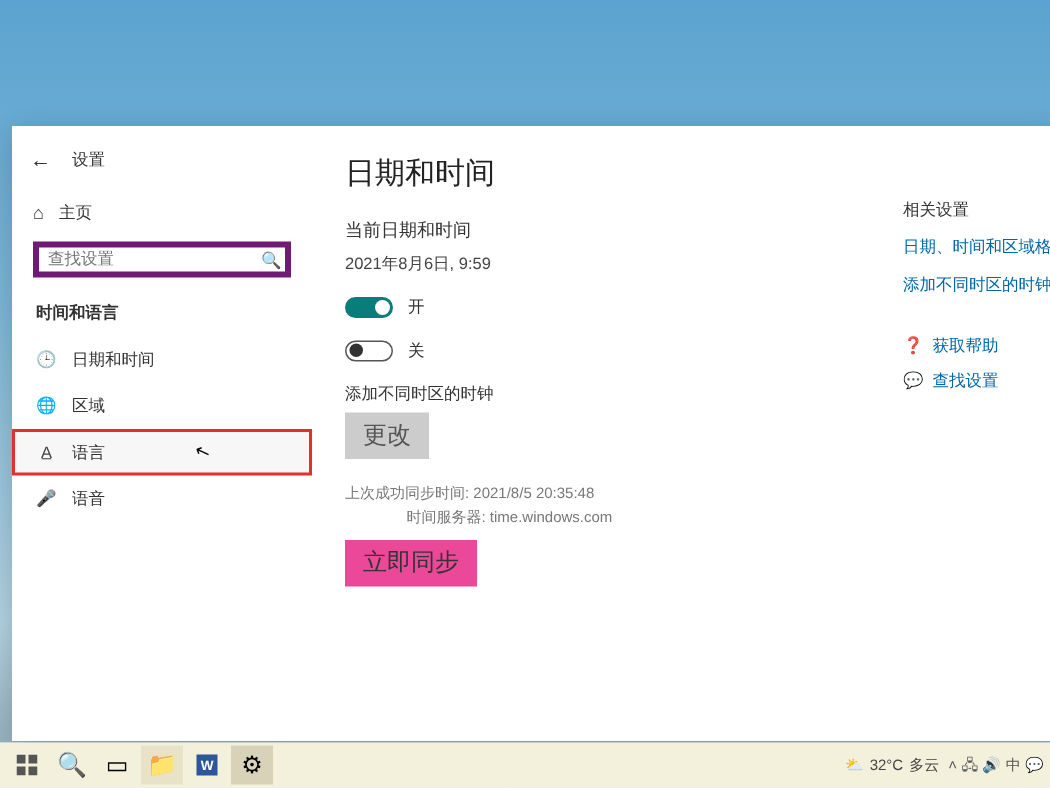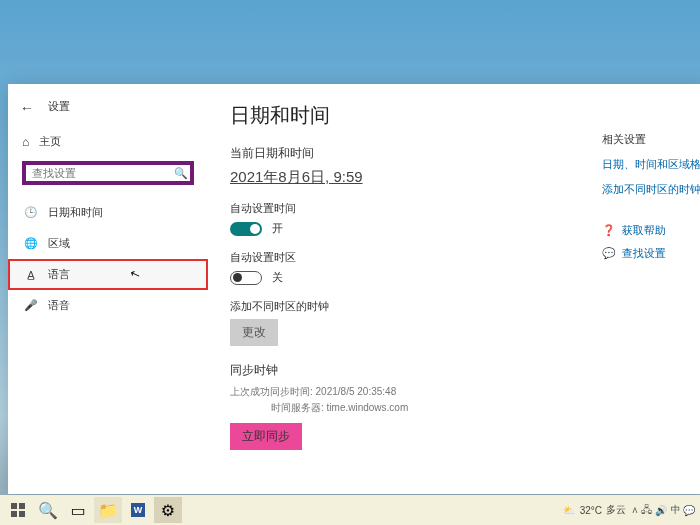--- a/index.html
+++ b/index.html
@@ -23,30 +23,30 @@
 .search-box input { border: none; outline: none; flex: 1; font-size: 11px; background: transparent; }
 .search-box .sicon { color: #0a7c7c; font-size: 11px; }
 .side-heading { font-size: 11px; font-weight: 600; padding: 4px 16px 8px; color: #333; }
 .side-item { display: flex; align-items: center; gap: 10px; padding: 8px 16px; font-size: 11px; color: #333; cursor: pointer; position: relative; }
 .side-item .icon { width: 14px; text-align: center; color: #444; }
 .side-item.highlighted { border: 2px solid #e03030; padding: 6px 14px; background: rgba(0,0,0,0.03); }
 .cursor-arrow { position: absolute; left: 120px; top: 6px; font-size: 12px; color: #000; transform: rotate(-20deg); }
 .main { flex: 1; padding: 18px 22px; overflow: hidden; }
 .page-title { font-size: 20px; font-weight: 400; color: #222; margin-bottom: 16px; }
 .section-label { font-size: 12px; font-weight: 400; color: #333; margin-bottom: 6px; }
-.section-value { font-size: 15px; color: #444; margin-bottom: 14px; text-decoration: underline; }
+.section-value { font-size: 11px; color: #444; margin-bottom: 14px; }
 .sub-label { font-size: 11px; color: #333; margin-bottom: 5px; }
 .toggle-row { display: flex; align-items: center; gap: 10px; margin-bottom: 14px; }
 .toggle { width: 32px; height: 14px; border-radius: 8px; position: relative; cursor: pointer; }
 .toggle.on { background: #0a7c7c; }
 .toggle.on::after { content: ""; position: absolute; right: 2px; top: 2px; width: 10px; height: 10px; background: #fff; border-radius: 50%; }
 .toggle.off { background: #fff; border: 1px solid #555; }
 .toggle.off::after { content: ""; position: absolute; left: 2px; top: 1px; width: 9px; height: 9px; background: #333; border-radius: 50%; }
 .toggle-text { font-size: 11px; color: #333; }
-.btn { display: inline-block; background: #ccc; color: #555; font-size: 12px; padding: 5px 12px; margin-bottom: 16px; cursor: pointer; border: none; }
+.btn { display: inline-block; background: #ccc; color: #555; font-size: 16px; padding: 5px 12px; margin-bottom: 16px; cursor: pointer; border: none; }
 .btn.active { background: #ec4899; color: #333; }
 .small-text { font-size: 10px; color: #777; margin-bottom: 2px; }
 .right-pane { width: 106px; flex-shrink: 0; padding: 48px 0 0 0; font-size: 11px; overflow: hidden; }
 .right-heading { font-size: 11px; color: #333; margin-bottom: 10px; }
 .right-link { color: #0066aa; margin-bottom: 10px; cursor: pointer; white-space: nowrap; }
 .right-item { display: flex; align-items: center; gap: 6px; color: #0066aa; margin-bottom: 8px; cursor: pointer; white-space: nowrap; }
 .right-item .ri-icon { color: #666; font-size: 11px; }
 .weather { display: flex; align-items: center; gap: 4px; font-size: 10px; color: #444; }
 .tray-icons { display: flex; align-items: center; gap: 3px; color: #555; font-size: 10px; }
 </style>
@@ -63,20 +63,21 @@
       <span class="tb-label">设置</span>
     </div>
     <div class="home-row">
       <span class="icon">⌂</span>
       <span class="txt">主页</span>
     </div>
     <div class="search-box">
       <input type="text" placeholder="查找设置" style="">
       <span class="sicon">🔍</span>
     </div>
+    <div class="side-heading">时间和语言</div>
 
     <div class="side-item">
       <span class="icon">🕒</span>
       <span>日期和时间</span>
     </div>
     <div class="side-item">
       <span class="icon">🌐</span>
       <span>区域</span>
     </div>
     <div class="side-item highlighted">
@@ -89,36 +90,33 @@
       <span>语音</span>
     </div>
   </div>
 
   <div class="main">
     <div class="page-title">日期和时间</div>
 
     <div class="section-label">当前日期和时间</div>
     <div class="section-value">2021年8月6日, 9:59</div>
 
-    <div class="sub-label">自动设置时间</div>
     <div class="toggle-row">
       <div class="toggle on"></div>
       <span class="toggle-text">开</span>
     </div>
 
-    <div class="sub-label">自动设置时区</div>
     <div class="toggle-row">
       <div class="toggle off"></div>
       <span class="toggle-text">关</span>
     </div>
 
     <div class="sub-label">添加不同时区的时钟</div>
     <button class="btn">更改</button>
 
-    <div class="section-label">同步时钟</div>
     <div class="small-text">上次成功同步时间: 2021/8/5 20:35:48</div>
     <div class="small-text" style="margin-bottom:8px;padding-left:41px;">时间服务器: time.windows.com</div>
     <button class="btn active">立即同步</button>
   </div>
 
   <div class="right-pane">
     <div class="right-heading">相关设置</div>
     <div class="right-link">日期、时间和区域格式设置</div>
     <div class="right-link" style="margin-bottom:26px;">添加不同时区的时钟</div>
     <div class="right-item">

